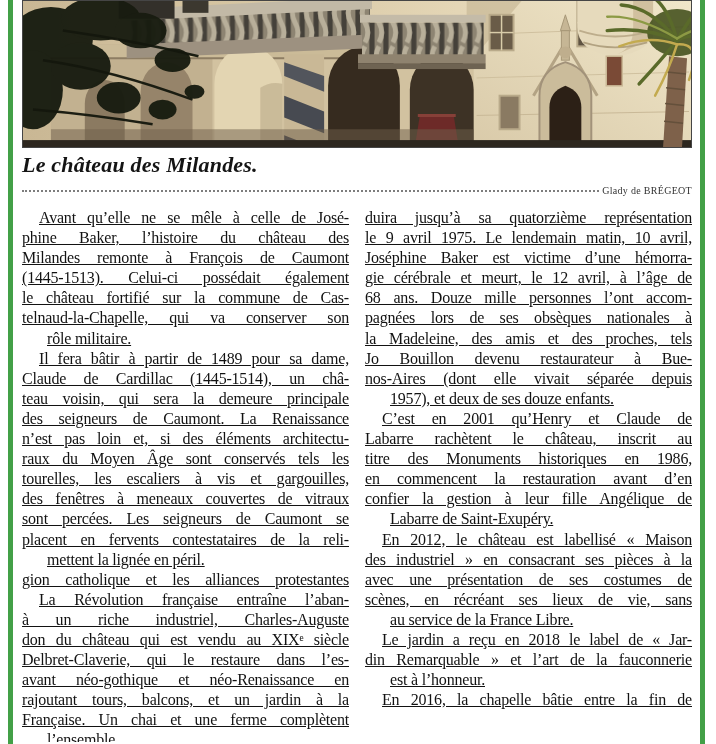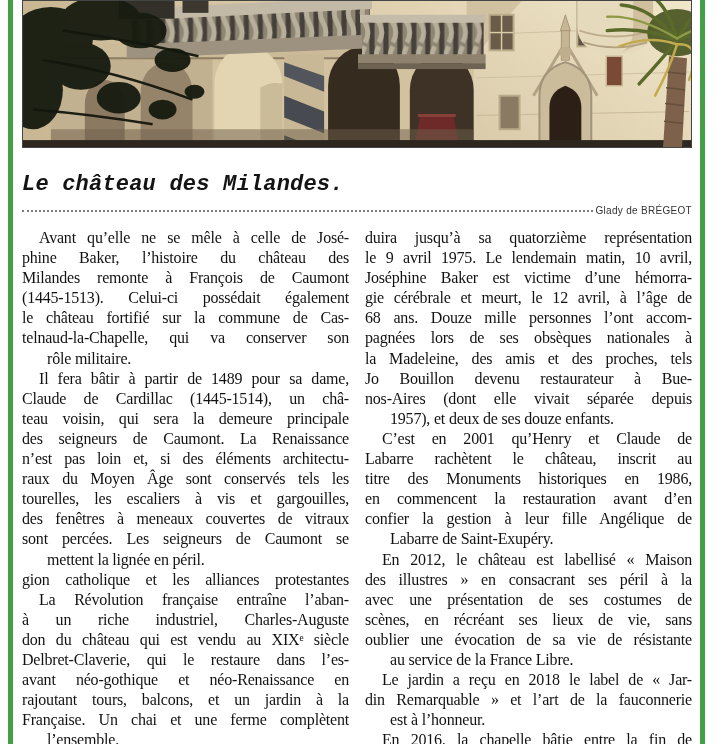--- a/index.html
+++ b/index.html
@@ -4,32 +4,32 @@
 <style>
   html,body{margin:0;padding:0;background:#ffffff;}
   .page{position:relative;width:716px;height:744px;background:#fff;overflow:hidden;
         font-family:"Liberation Serif","DejaVu Serif",serif;}
   .stripe{position:absolute;top:0;bottom:0;width:5px;background:#43a047;}
   .stripe.left{left:8px;}
   .stripe.right{left:700px;}
   .content{position:absolute;left:22px;top:0;width:670px;}
   .photo{width:668px;height:146px;border:1px solid #454545;overflow:hidden;background:#d8c9a8;}
   .photo svg{display:block;}
-  .caption{margin-top:24px;height:26px;line-height:26px;
-           font-family:Liberation Mono, monospace;font-style:italic;font-weight:700;
+  .caption{margin-top:4px;height:26px;line-height:26px;
+           font-family:Liberation Serif, serif;font-style:italic;font-weight:700;
            font-size:22px;color:#141414;letter-spacing:.2px;}
   .credit-row{display:flex;align-items:flex-end;height:16px;margin-top:2px;}
   .leader{flex:1;border-bottom:2px dotted #7d7d7d;margin-bottom:4px;}
-  .credit{font-family:Liberation Sans, sans-serif;font-size:10px;color:#333;
+  .credit{font-family:Liberation Serif, serif;font-size:10px;color:#333;
           padding-left:3px;white-space:nowrap;letter-spacing:.3px;}
   .columns{display:flex;gap:16px;margin-top:12px;height:534px;overflow:hidden;}
   .col{width:327px;font-size:16px;color:#121212;letter-spacing:-0.2px;}
   .para{margin:0;}
   .tline{height:20.1px;line-height:20.1px;overflow:hidden;
-         text-align:justify;text-align-last:justify;}
+         text-align:justify;text-align-last:justify;text-decoration:underline;}
   .tline.lastline{text-align-last:left;margin-left:25px;}
   .para.indent .tline:first-child{text-indent:17px;}
 </style>
 </head>
 <body>
 
 <div class="page">
   <div class="stripe left" style="background: rgb(67, 160, 71);"></div>
   <div class="stripe right" style="background: rgb(67, 160, 71);"></div>
 
@@ -191,20 +191,21 @@
           <div class="para indent">
             <div class="tline">Il fera bâtir à partir de 1489 pour sa dame,</div>
             <div class="tline">Claude de Cardillac (1445-1514), un châ-</div>
             <div class="tline">teau voisin, qui sera la demeure principale</div>
             <div class="tline">des seigneurs de Caumont. La Renaissance</div>
             <div class="tline">n’est pas loin et, si des éléments architectu-</div>
             <div class="tline">raux du Moyen Âge sont conservés tels les</div>
             <div class="tline">tourelles, les escaliers à vis et gargouilles,</div>
             <div class="tline">des fenêtres à meneaux couvertes de vitraux</div>
             <div class="tline">sont percées. Les seigneurs de Caumont se</div>
+            <div class="tline">placent en fervents contestataires de la reli-</div>
             <div class="tline lastline">mettent la lignée en péril.</div>
             <div class="tline">gion catholique et les alliances protestantes</div>
           </div>
           <div class="para indent">
             <div class="tline">La Révolution française entraîne l’aban-</div>
             <div class="tline">à un riche industriel, Charles-Auguste</div>
             <div class="tline">don du château qui est vendu au XIXᵉ siècle</div>
             <div class="tline">Delbret-Claverie, qui le restaure dans l’es-</div>
             <div class="tline">avant néo-gothique et néo-Renaissance en</div>
             <div class="tline">rajoutant tours, balcons, et un jardin à la</div>
@@ -228,24 +229,23 @@
           <div class="para indent">
             <div class="tline">C’est en 2001 qu’Henry et Claude de</div>
             <div class="tline">Labarre rachètent le château, inscrit au</div>
             <div class="tline">titre des Monuments historiques en 1986,</div>
             <div class="tline">en commencent la restauration avant d’en</div>
             <div class="tline">confier la gestion à leur fille Angélique de</div>
             <div class="tline lastline">Labarre de Saint-Exupéry.</div>
           </div>
           <div class="para indent">
             <div class="tline">En 2012, le château est labellisé « Maison</div>
-            <div class="tline">des illustres » en consacrant ses péril à la</div>
+            <div class="tline">des industriel » en consacrant ses pièces à la</div>
             <div class="tline">avec une présentation de ses costumes de</div>
             <div class="tline">scènes, en récréant ses lieux de vie, sans</div>
-            <div class="tline">oublier une évocation de sa vie de résistante</div>
             <div class="tline lastline">au service de la France Libre.</div>
           </div>
           <div class="para indent">
             <div class="tline">Le jardin a reçu en 2018 le label de « Jar-</div>
             <div class="tline">din Remarquable » et l’art de la fauconnerie</div>
             <div class="tline lastline">est à l’honneur.</div>
           </div>
           <div class="para indent">
             <div class="tline">En 2016, la chapelle bâtie entre la fin de</div>
           </div>

